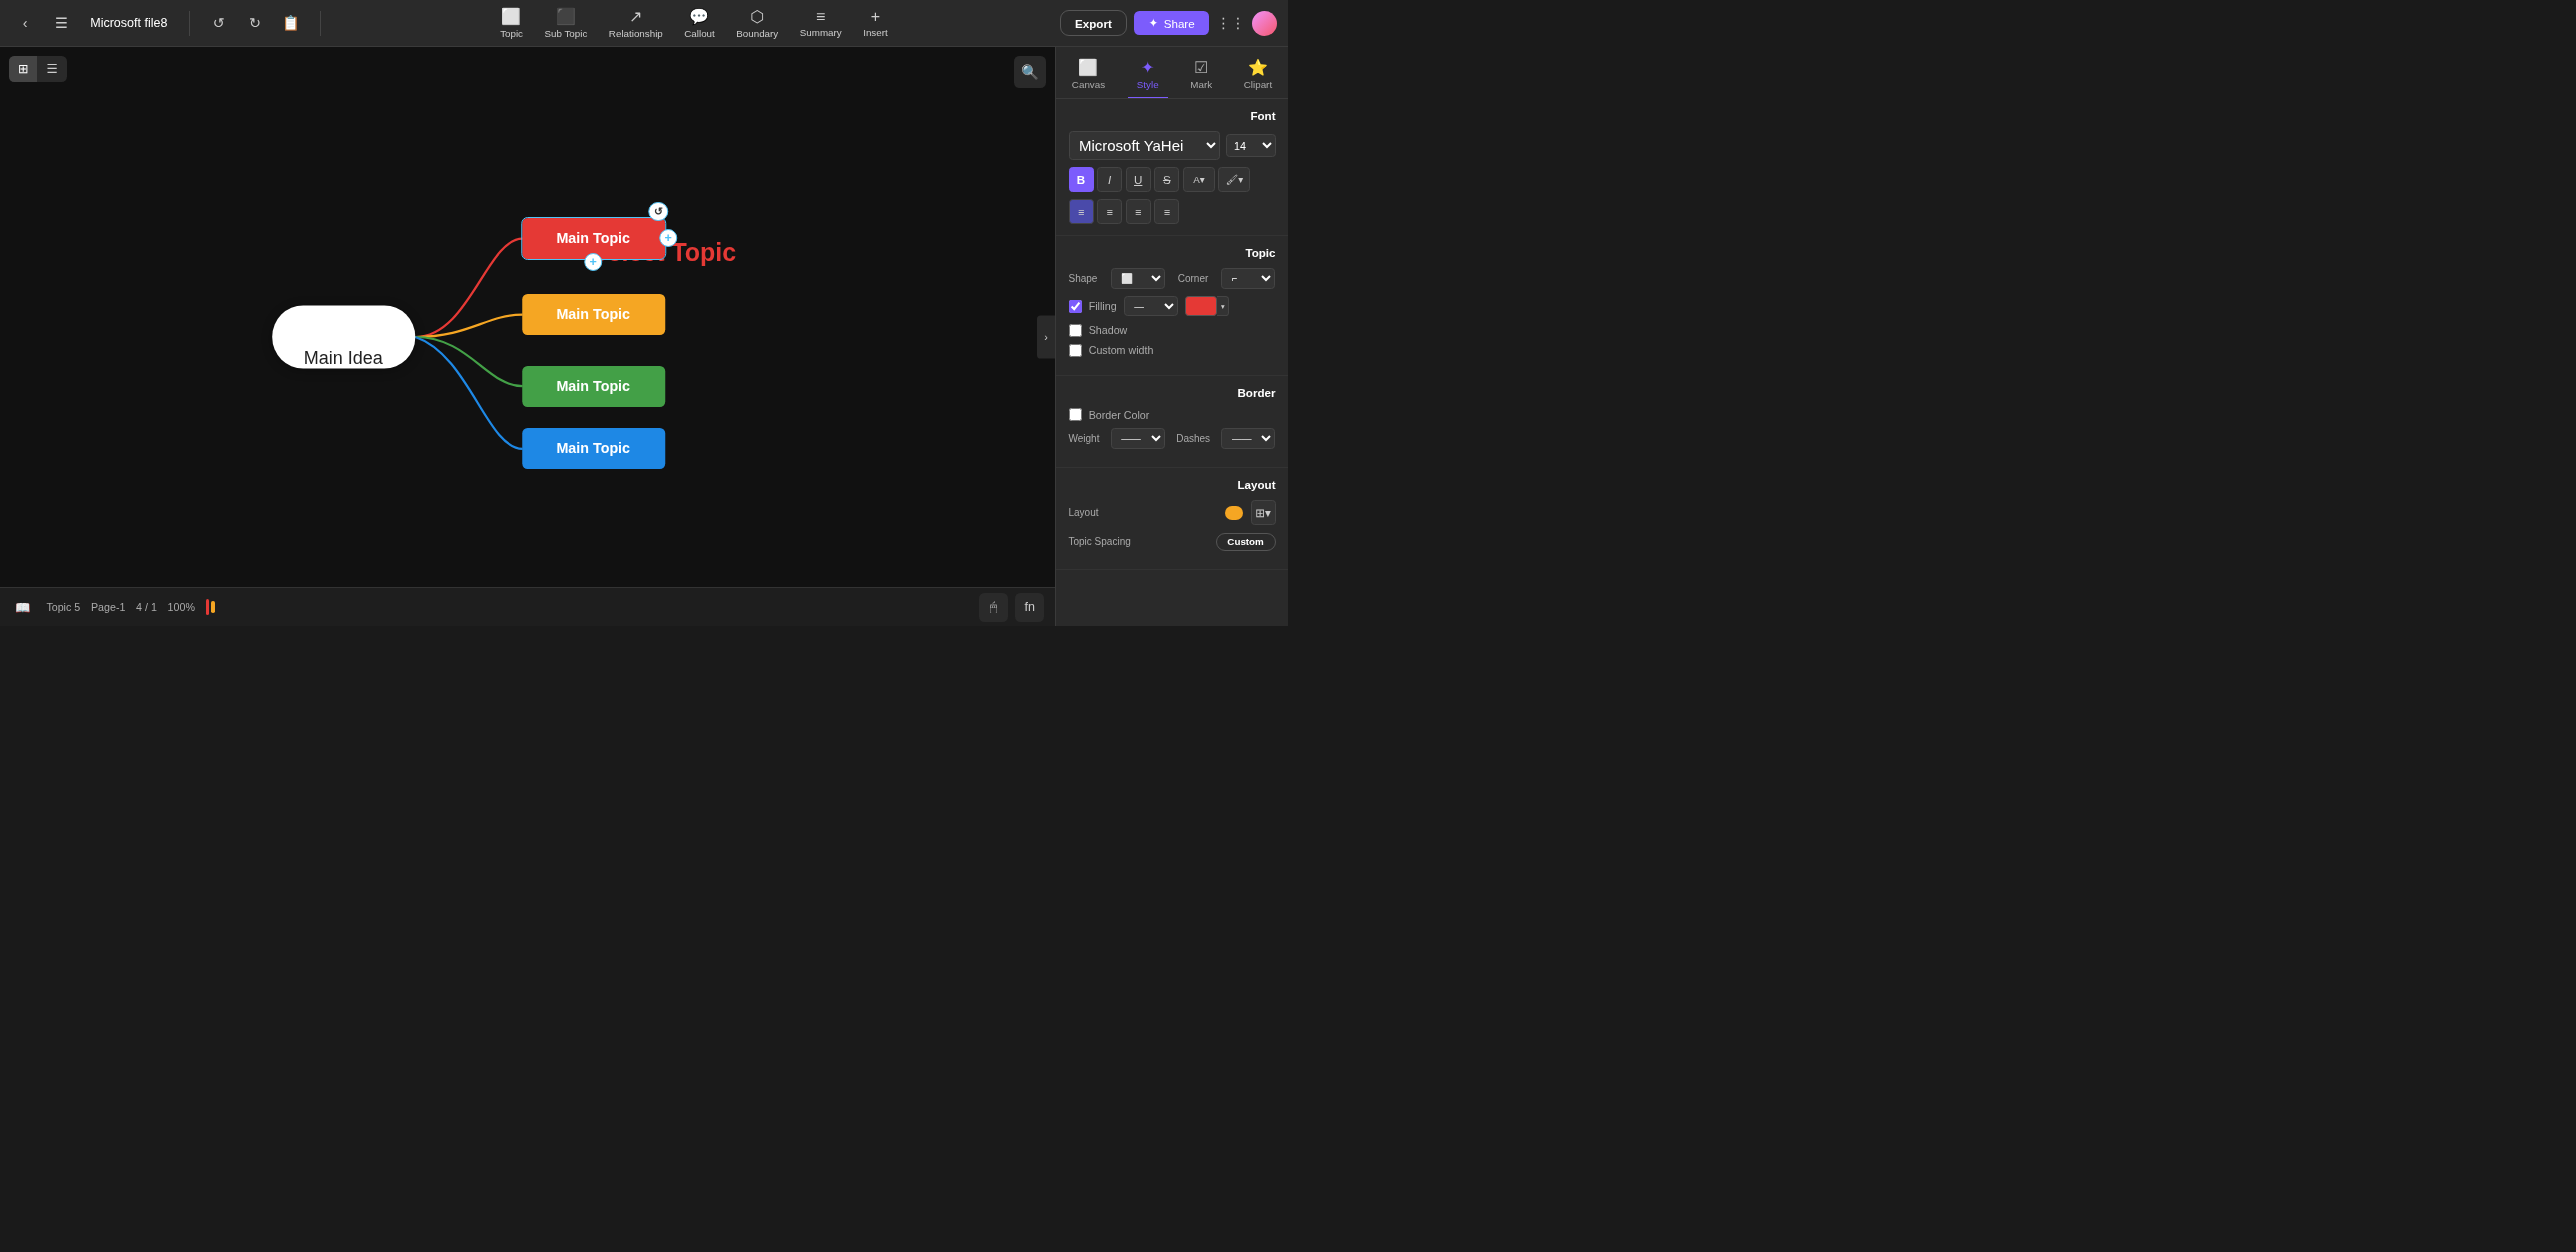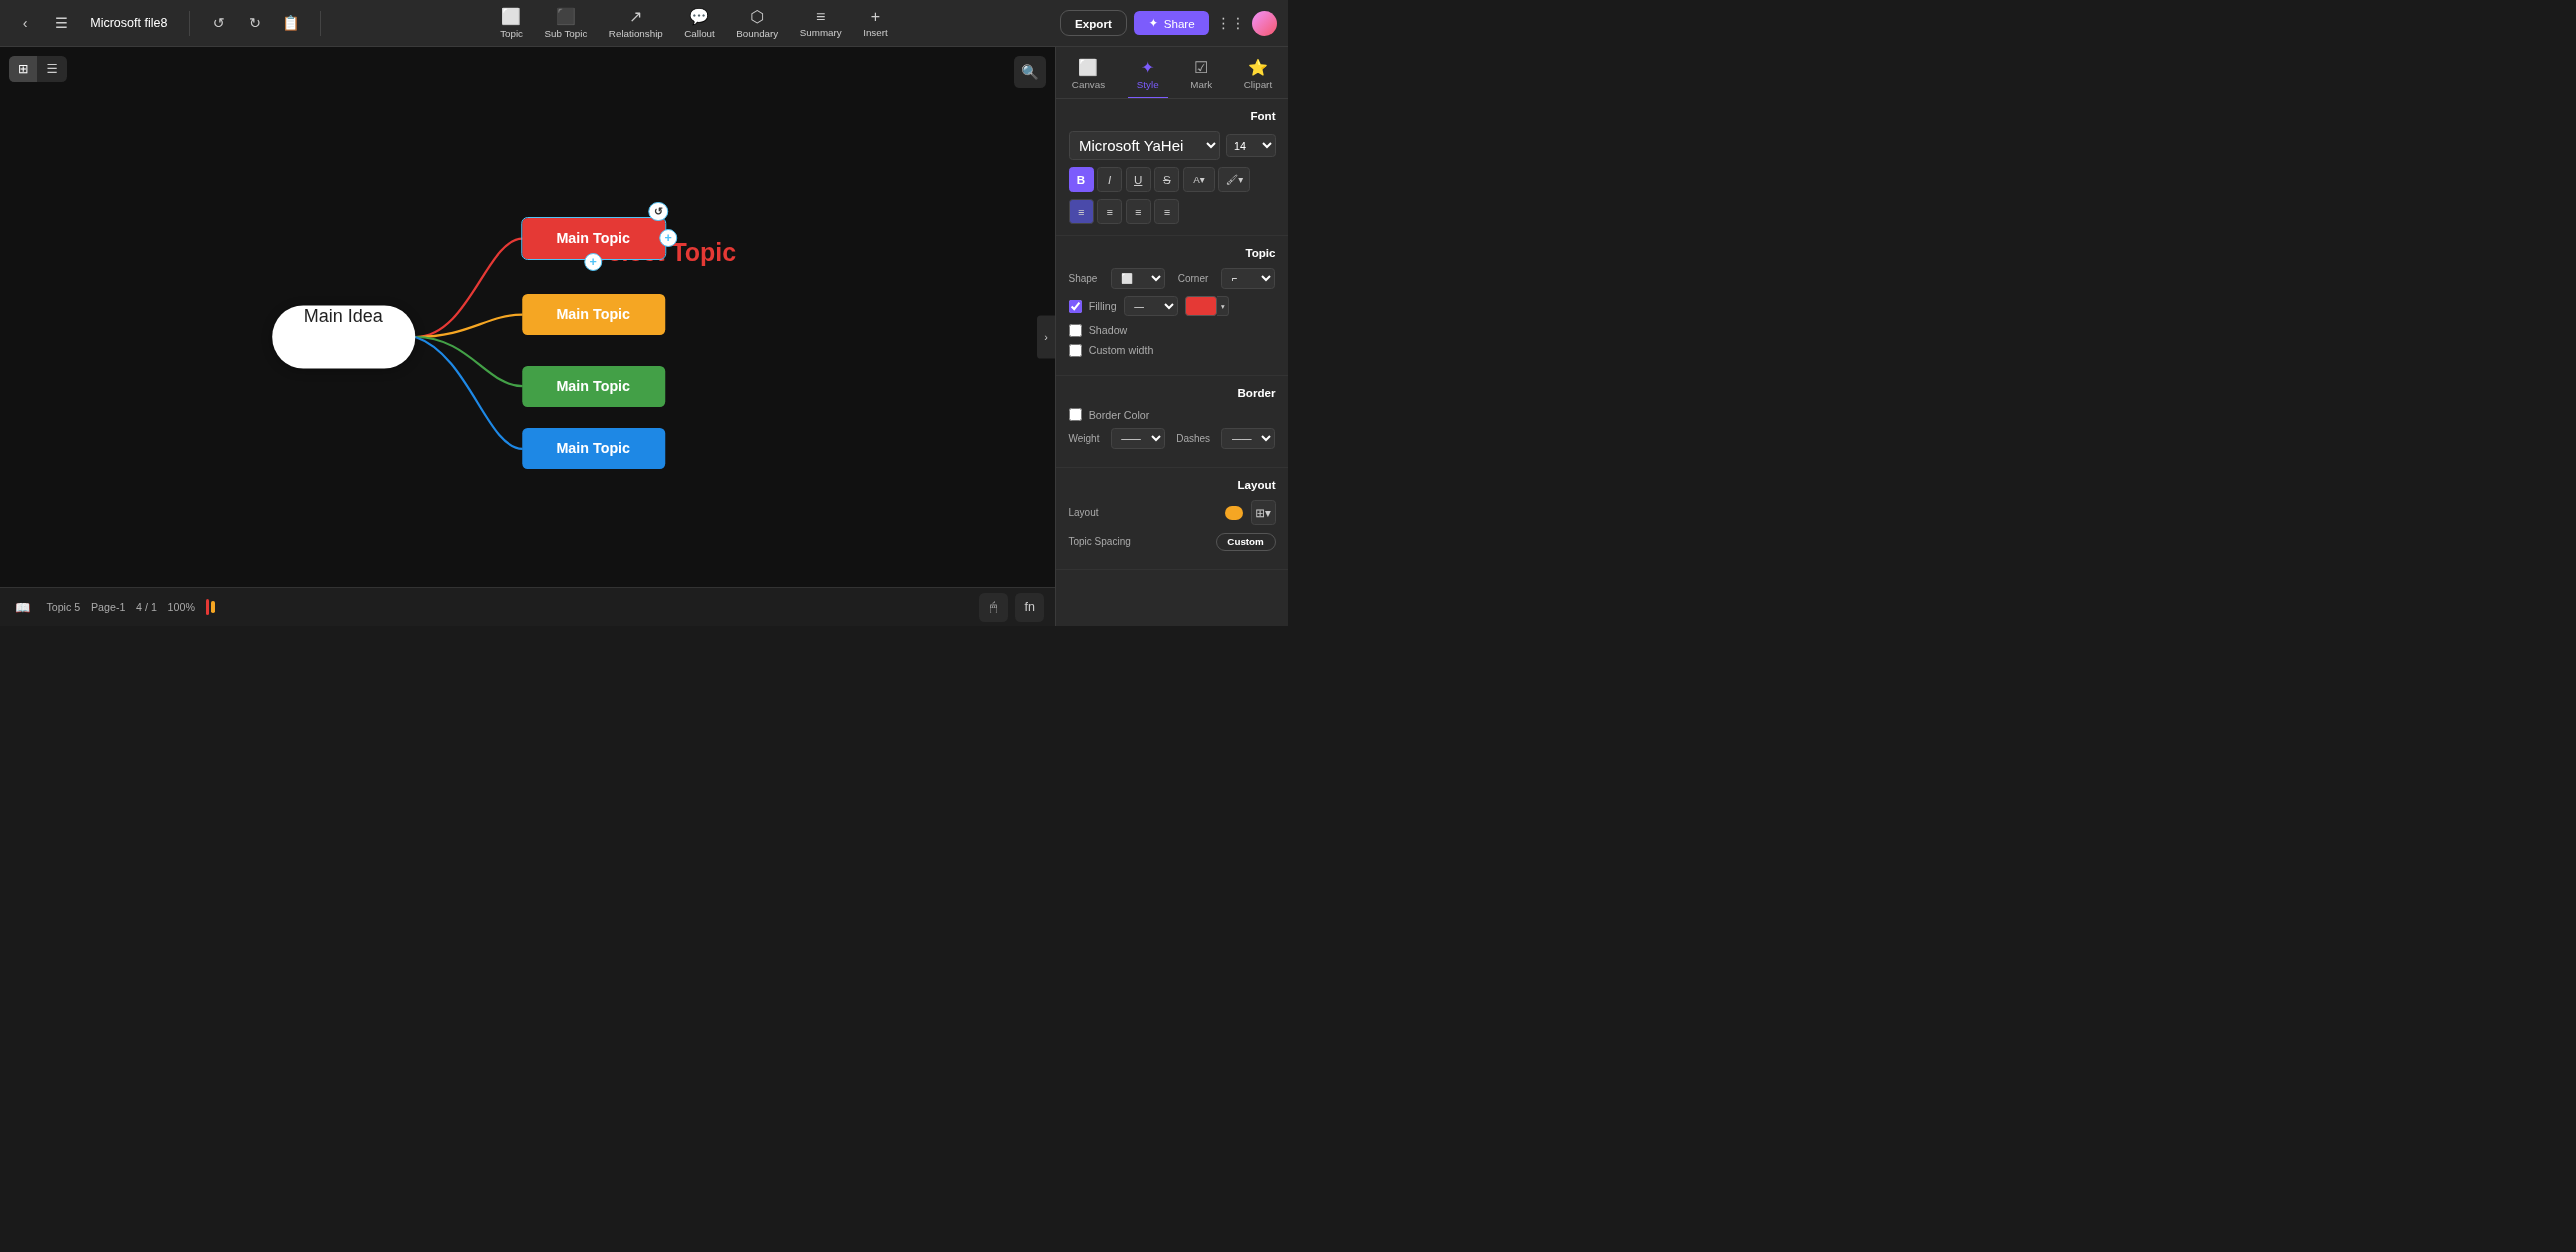--- a/index.html
+++ b/index.html
@@ -383,21 +383,21 @@
     .main-idea-node {
       position: absolute;
       left: 0;
       top: 50%;
       transform: translateY(-50%);
       width: 143px;
       height: 63px;
       background: #fff;
       border-radius: 31px;
       display: flex;
-      align-items: flex-start;
+      align-items: flex-end;
       justify-content: center;
       font-size: 18px;
       font-weight: 500;
       color: #222;
       box-shadow: 0 1.8px 10.7px rgba(0,0,0,0.3);
     }
     .topic-node {
       position: absolute;
       width: 143px;
       height: 41px;

